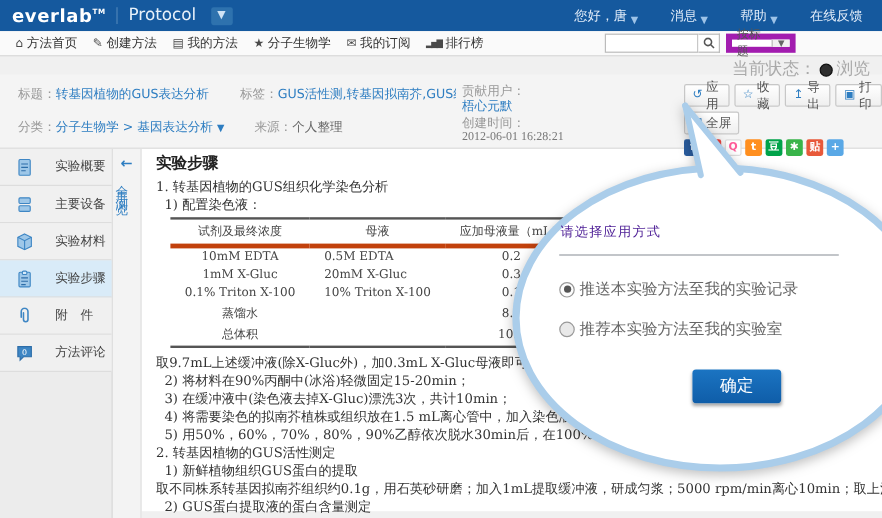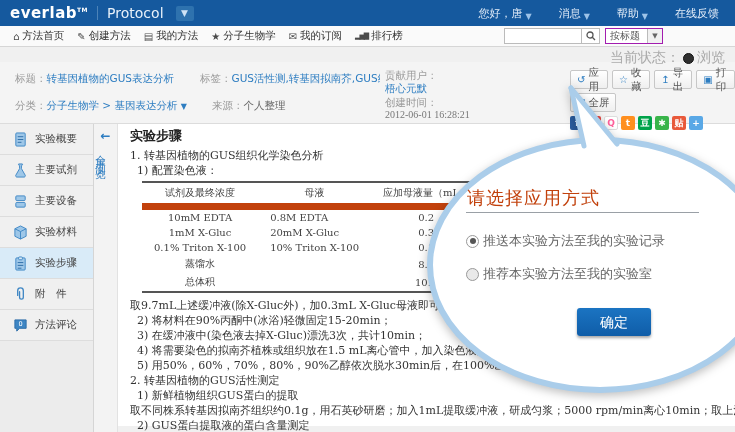--- a/index.html
+++ b/index.html
@@ -18,21 +18,21 @@
   .toplink { display:flex; align-items:flex-end; gap:3px; cursor:pointer; }
   .toplink .caret { font-size:8px; color:#9dc3e8; }
 
   
   .navbar { position:absolute; top:26px; left:0; right:0; height:21px; background:#fafafa; border-bottom:1px solid #d6d6d6; display:flex; align-items:center; font-size:10.5px; color:#333; z-index:5; }
   .nav-item { display:flex; align-items:center; gap:3px; margin-left:13px; cursor:pointer; }
   .nav-ico { font-size:10px; color:#4a4a4a; }
   .search-wrap { position:absolute; right:72px; top:2px; display:flex; align-items:center; }
   .search-input { width:78px; height:16px; border:1px solid #bbb; background:#fff; font-size:10px; padding:0 3px; color:#333; }
   .search-btn { width:18px; height:16px; border:1px solid #bbb; border-left:none; background:#fff; display:flex; align-items:center; justify-content:center; cursor:pointer; }
-  .filter-sel { margin-left:5px; width:58px; height:16px; border:1px solid #a21caf; background:#fff; display:flex; align-items:center; font-size:10px; color:#555; cursor:pointer; }
+  .filter-sel { margin-left:5px; width:58px; height:16px; border:5px solid #a21caf; background:#fff; display:flex; align-items:center; font-size:10px; color:#555; cursor:pointer; }
   .filter-sel .lbl { flex:1; padding-left:4px; }
   .filter-sel .arrow { width:15px; height:100%; border-left:1px solid #bbb; background:#f1f1f1; font-size:7px; color:#666; display:flex; align-items:center; justify-content:center; }
 
   
   .statusline { position:absolute; top:49px; right:10px; font-size:14px; color:#aaa; display:flex; align-items:center; gap:3px; z-index:5; }
   .globe { width:11px; height:11px; border-radius:50%; background:#2f2f2f; border:1px solid #111; display:inline-block; }
 
   
   .meta { position:absolute; top:62px; left:0; right:0; height:62px; background:#f4f4f4; border-bottom:1px solid #dcdcdc; z-index:4; }
   .meta .label { color:#999; }
@@ -52,43 +52,43 @@
   .act-btn { height:19px; border:1px solid #c7c7c7; background:linear-gradient(#fff,#efefef); border-radius:2px; font-size:10.5px; color:#555; display:flex; align-items:center; gap:3px; padding:0 6px; cursor:pointer; }
   .act-btn .ico { color:#2d7dc1; font-size:10px; }
   .fs-btn { position:absolute; left:570px; top:31px; }
   .share-row { position:absolute; left:570px; top:54px; display:flex; gap:3px; }
   .share-ico { width:14px; height:14px; border-radius:2px; color:#fff; font-size:9px; font-weight:bold; text-align:center; line-height:14px; cursor:pointer; overflow:hidden; }
   .share-ico.bordered { border:1px solid #ddd; line-height:12px; }
 
   
   .panel { position:absolute; top:124px; left:118px; right:0; bottom:6px; background:#fff; z-index:1; }
   .sidebar { position:absolute; top:124px; left:0; width:94px; bottom:0; background:#ececec; border-right:1px solid #d5d5d5; z-index:2; }
-  .sb-item { height:31px; display:flex; align-items:center; gap:7px; padding-left:13px; border-bottom:1px solid #ddd; background:#f0f0f0; font-size:10.5px; color:#444; cursor:pointer; }
+  .sb-item { height:31px; display:flex; align-items:center; gap:18px; padding-left:13px; border-bottom:1px solid #ddd; background:#f0f0f0; font-size:10.5px; color:#444; cursor:pointer; }
   .sb-item.active { background:#d9ebf8; }
   .sb-item svg { flex:0 0 auto; }
 
   .fsstrip { position:absolute; top:124px; left:94px; width:24px; bottom:0; background:#f3f3f3; border-right:1px solid #e2e2e2; text-align:center; z-index:2; }
   .fs-arrow { color:#2d7dc1; font-weight:bold; font-size:12px; margin-top:5px; cursor:pointer; }
   .fs-text { writing-mode:vertical-rl; color:#2d7dc1; font-size:10.5px; letter-spacing:5px; margin-top:3px; cursor:pointer; }
 
   .content { position:absolute; top:127px; left:130px; width:612px; color:#333; z-index:3; font-family:"DejaVu Serif","Liberation Serif",serif; }
   .c-head { font-family:"DejaVu Sans","Liberation Sans",sans-serif; font-weight:bold; font-size:13px; color:#222; margin-bottom:3px; }
   .cline { font-size:11px; line-height:15px; white-space:nowrap; }
   .sub { margin-left:7px; }
 
   .ptable { border-collapse:collapse; margin:3px 0 5px 12px; font-size:10px; color:#444; }
-  .ptable th { border-top:2px solid #555; border-bottom:7px solid #c2410c; font-weight:normal; padding:3px 12px; }
+  .ptable th { border-top:2px solid #555; border-bottom:4px solid #c2410c; font-weight:normal; padding:3px 12px; }
   .ptable td { padding:2px 12px; text-align:center; }
   .ptable td:nth-child(2) { text-align:left; }
   .ptable tr:last-child td { border-bottom:2px solid #555; }
 
   
   .callout-svg { position:absolute; left:420px; top:80px; width:330px; height:330px; z-index:50; filter:drop-shadow(0 3px 5px rgba(0,0,0,.25)); }
   .dlg { position:absolute; z-index:60; }
-  .dlg-title { left:467px; top:186px; font-size:18px; color:#c2410c; letter-spacing:1px; }
+  .dlg-title { left:467px; top:186px; font-size:11px; color:#4c1d95; letter-spacing:1px; }
   .dlg-hr { left:466px; top:212px; width:233px; height:1px; background:#9aa0a6; }
   .dlg-opt { display:flex; align-items:center; gap:4px; font-size:13px; color:#666; cursor:pointer; }
   .opt1 { left:466px; top:232px; }
   .opt2 { left:466px; top:265px; }
   .radio { width:13px; height:13px; border-radius:50%; border:1px solid #999; background:#fdfdfd; display:inline-flex; align-items:center; justify-content:center; }
   .radio.sel::after { content:""; width:6px; height:6px; border-radius:50%; background:#555; }
   .radio.unsel { background:#e9e9e9; }
   .confirm-btn { left:577px; top:308px; width:74px; height:28px; background:linear-gradient(#1b74c2,#0f5da8); color:#fff; font-size:14px; border-radius:3px; text-align:center; line-height:28px; box-shadow:0 2px 3px rgba(0,0,0,.35); cursor:pointer; }
 </style>
 </head>
@@ -218,26 +218,20 @@
       <svg width="15" height="15" viewBox="0 0 16 16">
           <rect x="3" y="1" width="10" height="14" rx="1" fill="#9ec7e8" stroke="#3e86c4"></rect>
           <line x1="5" y1="5" x2="11" y2="5" stroke="#2d6da8"></line>
           <line x1="5" y1="8" x2="11" y2="8" stroke="#2d6da8"></line>
           <line x1="5" y1="11" x2="9" y2="11" stroke="#2d6da8"></line>
         </svg>
       <span>实验概要</span>
     </div>
     <div class="sb-item">
       <svg width="15" height="15" viewBox="0 0 16 16">
-          <path d="M6 1h4v1l-1 1v3l4 7c.5 1-.2 2-1.2 2H4.2C3.2 15 2.5 14 3 13l4-7V3L6 2z" fill="#9ec7e8" stroke="#3e86c4"></path>
-        </svg>
-      <span>主要试剂</span>
-    </div>
-    <div class="sb-item">
-      <svg width="15" height="15" viewBox="0 0 16 16">
           <rect x="3" y="2" width="10" height="5" rx="1" fill="#9ec7e8" stroke="#3e86c4"></rect>
           <rect x="3" y="9" width="10" height="5" rx="1" fill="#9ec7e8" stroke="#3e86c4"></rect>
         </svg>
       <span>主要设备</span>
     </div>
     <div class="sb-item">
       <svg width="15" height="15" viewBox="0 0 16 16">
           <path d="M8 1l6 3v8l-6 3-6-3V4z" fill="#9ec7e8" stroke="#3e86c4"></path>
           <path d="M2 4l6 3 6-3M8 7v8" fill="none" stroke="#3e86c4"></path>
         </svg>
@@ -281,21 +275,21 @@
       <thead>
         <tr>
           <th>试剂及最终浓度</th>
           <th>母液</th>
           <th>应加母液量（mL）</th>
         </tr>
       </thead>
       <tbody>
         <tr>
             <td>10mM EDTA</td>
-            <td>0.8M EDTA</td>
+            <td>0.5M EDTA</td>
             <td>0.2</td>
           </tr>
         <tr>
             <td>1mM X-Gluc</td>
             <td>20mM X-Gluc</td>
             <td>0.3</td>
           </tr>
         <tr>
             <td>0.1% Triton X-100</td>
             <td>10% Triton X-100</td>

